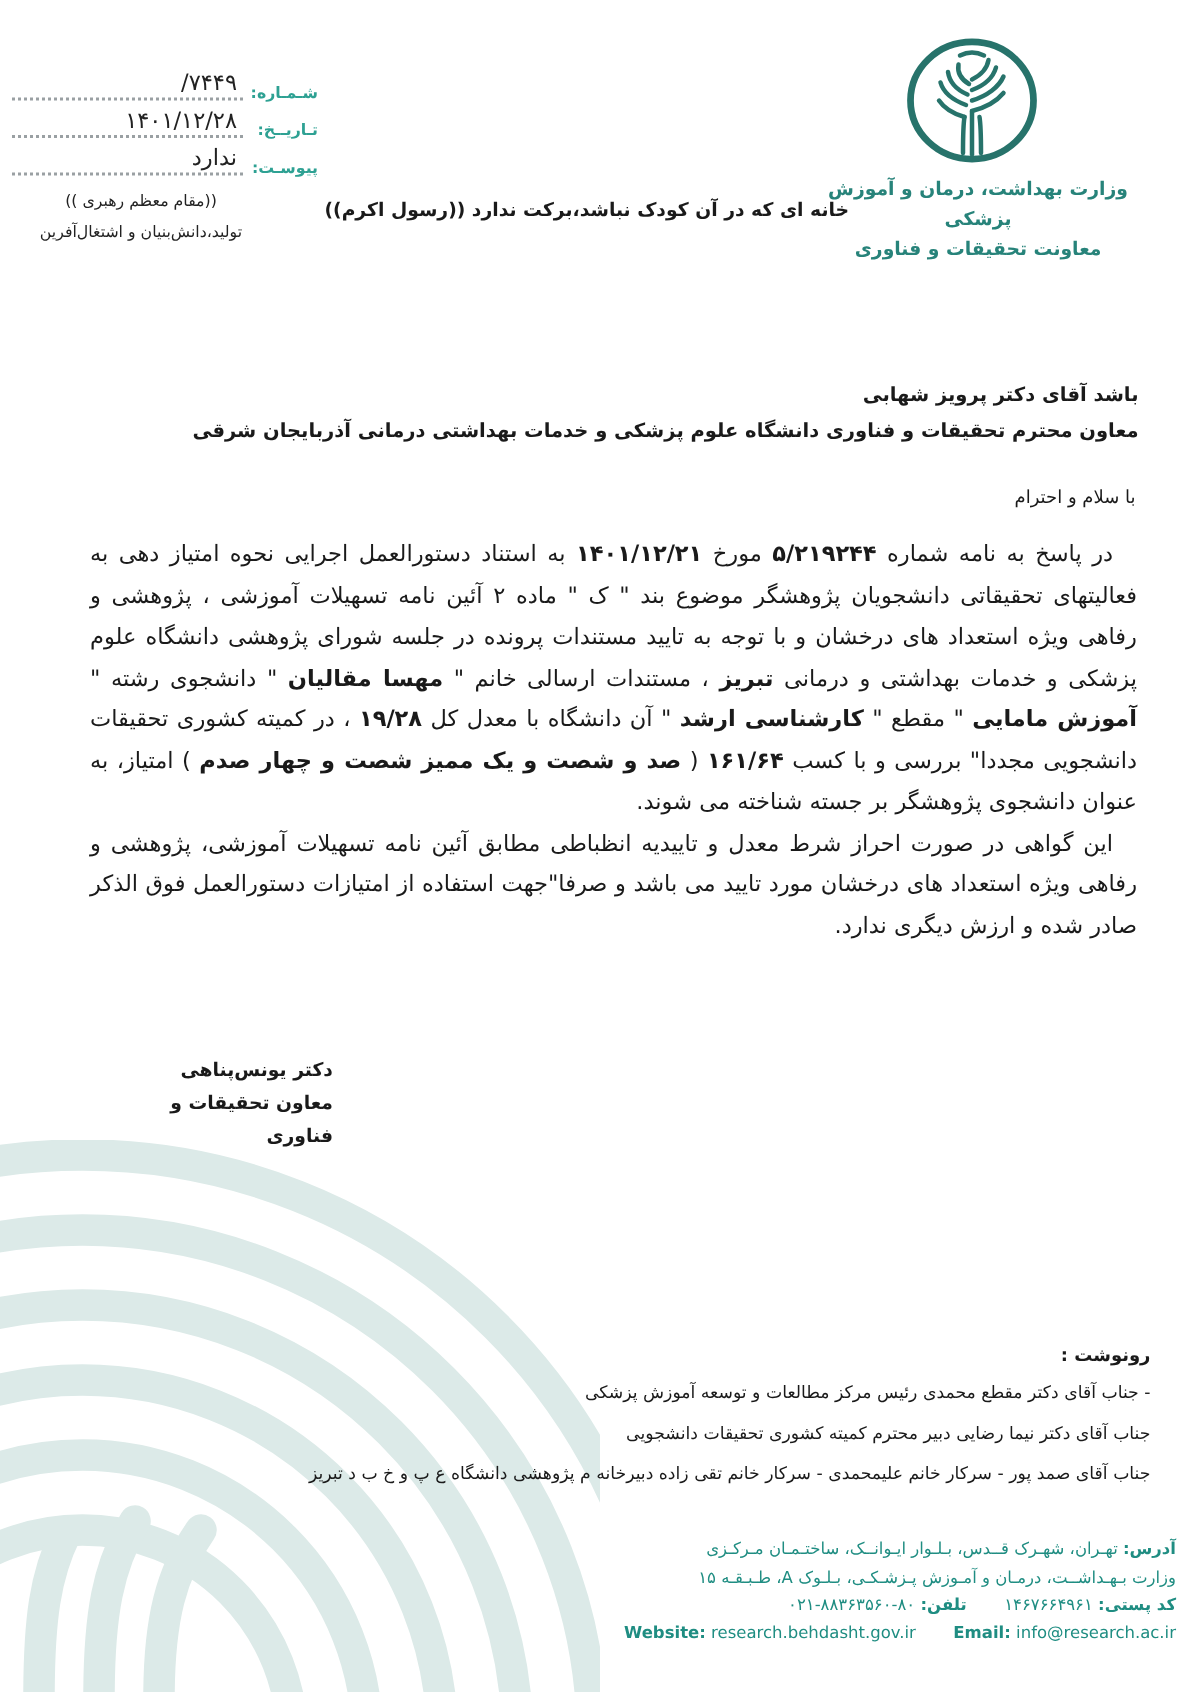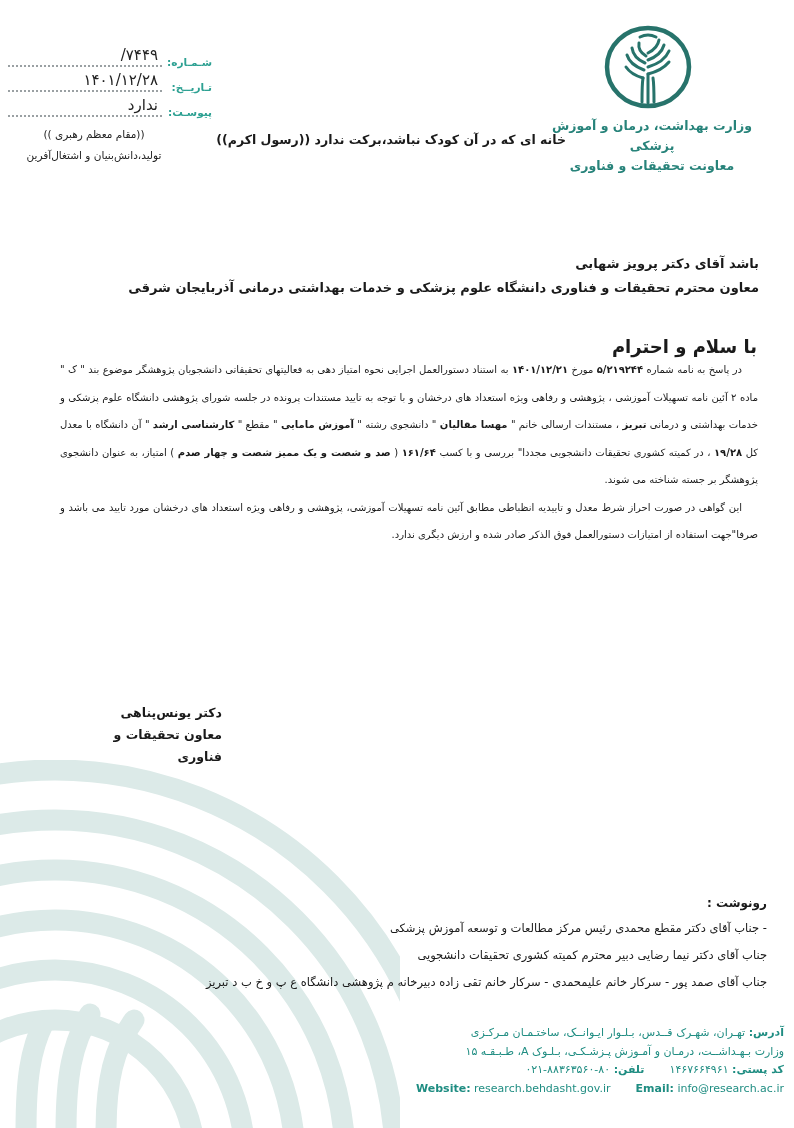--- a/index.html
+++ b/index.html
@@ -19,23 +19,23 @@
 
   .slogan{position:absolute;top:124px;left:6px;width:176px;text-align:center;font-size:10.5px;line-height:21px;color:#222}
 
   
   .logo{position:absolute;top:20px;left:598px;width:100px;height:96px}
   .org-block{position:absolute;top:116px;left:536px;width:232px;text-align:center;color:#27837a;font-weight:bold;font-size:12.5px;line-height:20px}
 
   .hadith{position:absolute;top:132px;right:228px;font-size:12.5px;font-weight:bold;white-space:nowrap}
 
   .recipient{position:absolute;top:252px;right:35px;left:40px;text-align:right;font-weight:bold;font-size:13px;line-height:24px}
-  .salutation{position:absolute;top:336px;right:37px;font-weight:bold;font-size:18px}
+  .salutation{position:absolute;top:324px;right:37px;font-weight:normal;font-size:12px}
 
-  .body-text{position:absolute;top:356px;right:36px;left:60px;font-size:10px;line-height:27.5px;text-align:justify}
+  .body-text{position:absolute;top:356px;right:36px;left:60px;font-size:15px;line-height:27.5px;text-align:justify}
   .body-text p{margin:0;text-indent:16px}
 
   .signature{position:absolute;top:702px;left:92px;width:130px;text-align:right;font-weight:bold;font-size:12.5px;line-height:22px}
 
   .cc-block{position:absolute;top:896px;right:27px;left:20px;text-align:right}
   .cc-label{font-weight:bold;font-size:12px;margin-bottom:5px}
   .cc-item{font-size:11.5px;line-height:27px;white-space:nowrap}
 
   .footer{position:absolute;top:1024px;right:10px;left:10px;text-align:right;color:#1f8d82;font-size:11px;line-height:18.5px}
   .footer .lbl{font-weight:bold}

